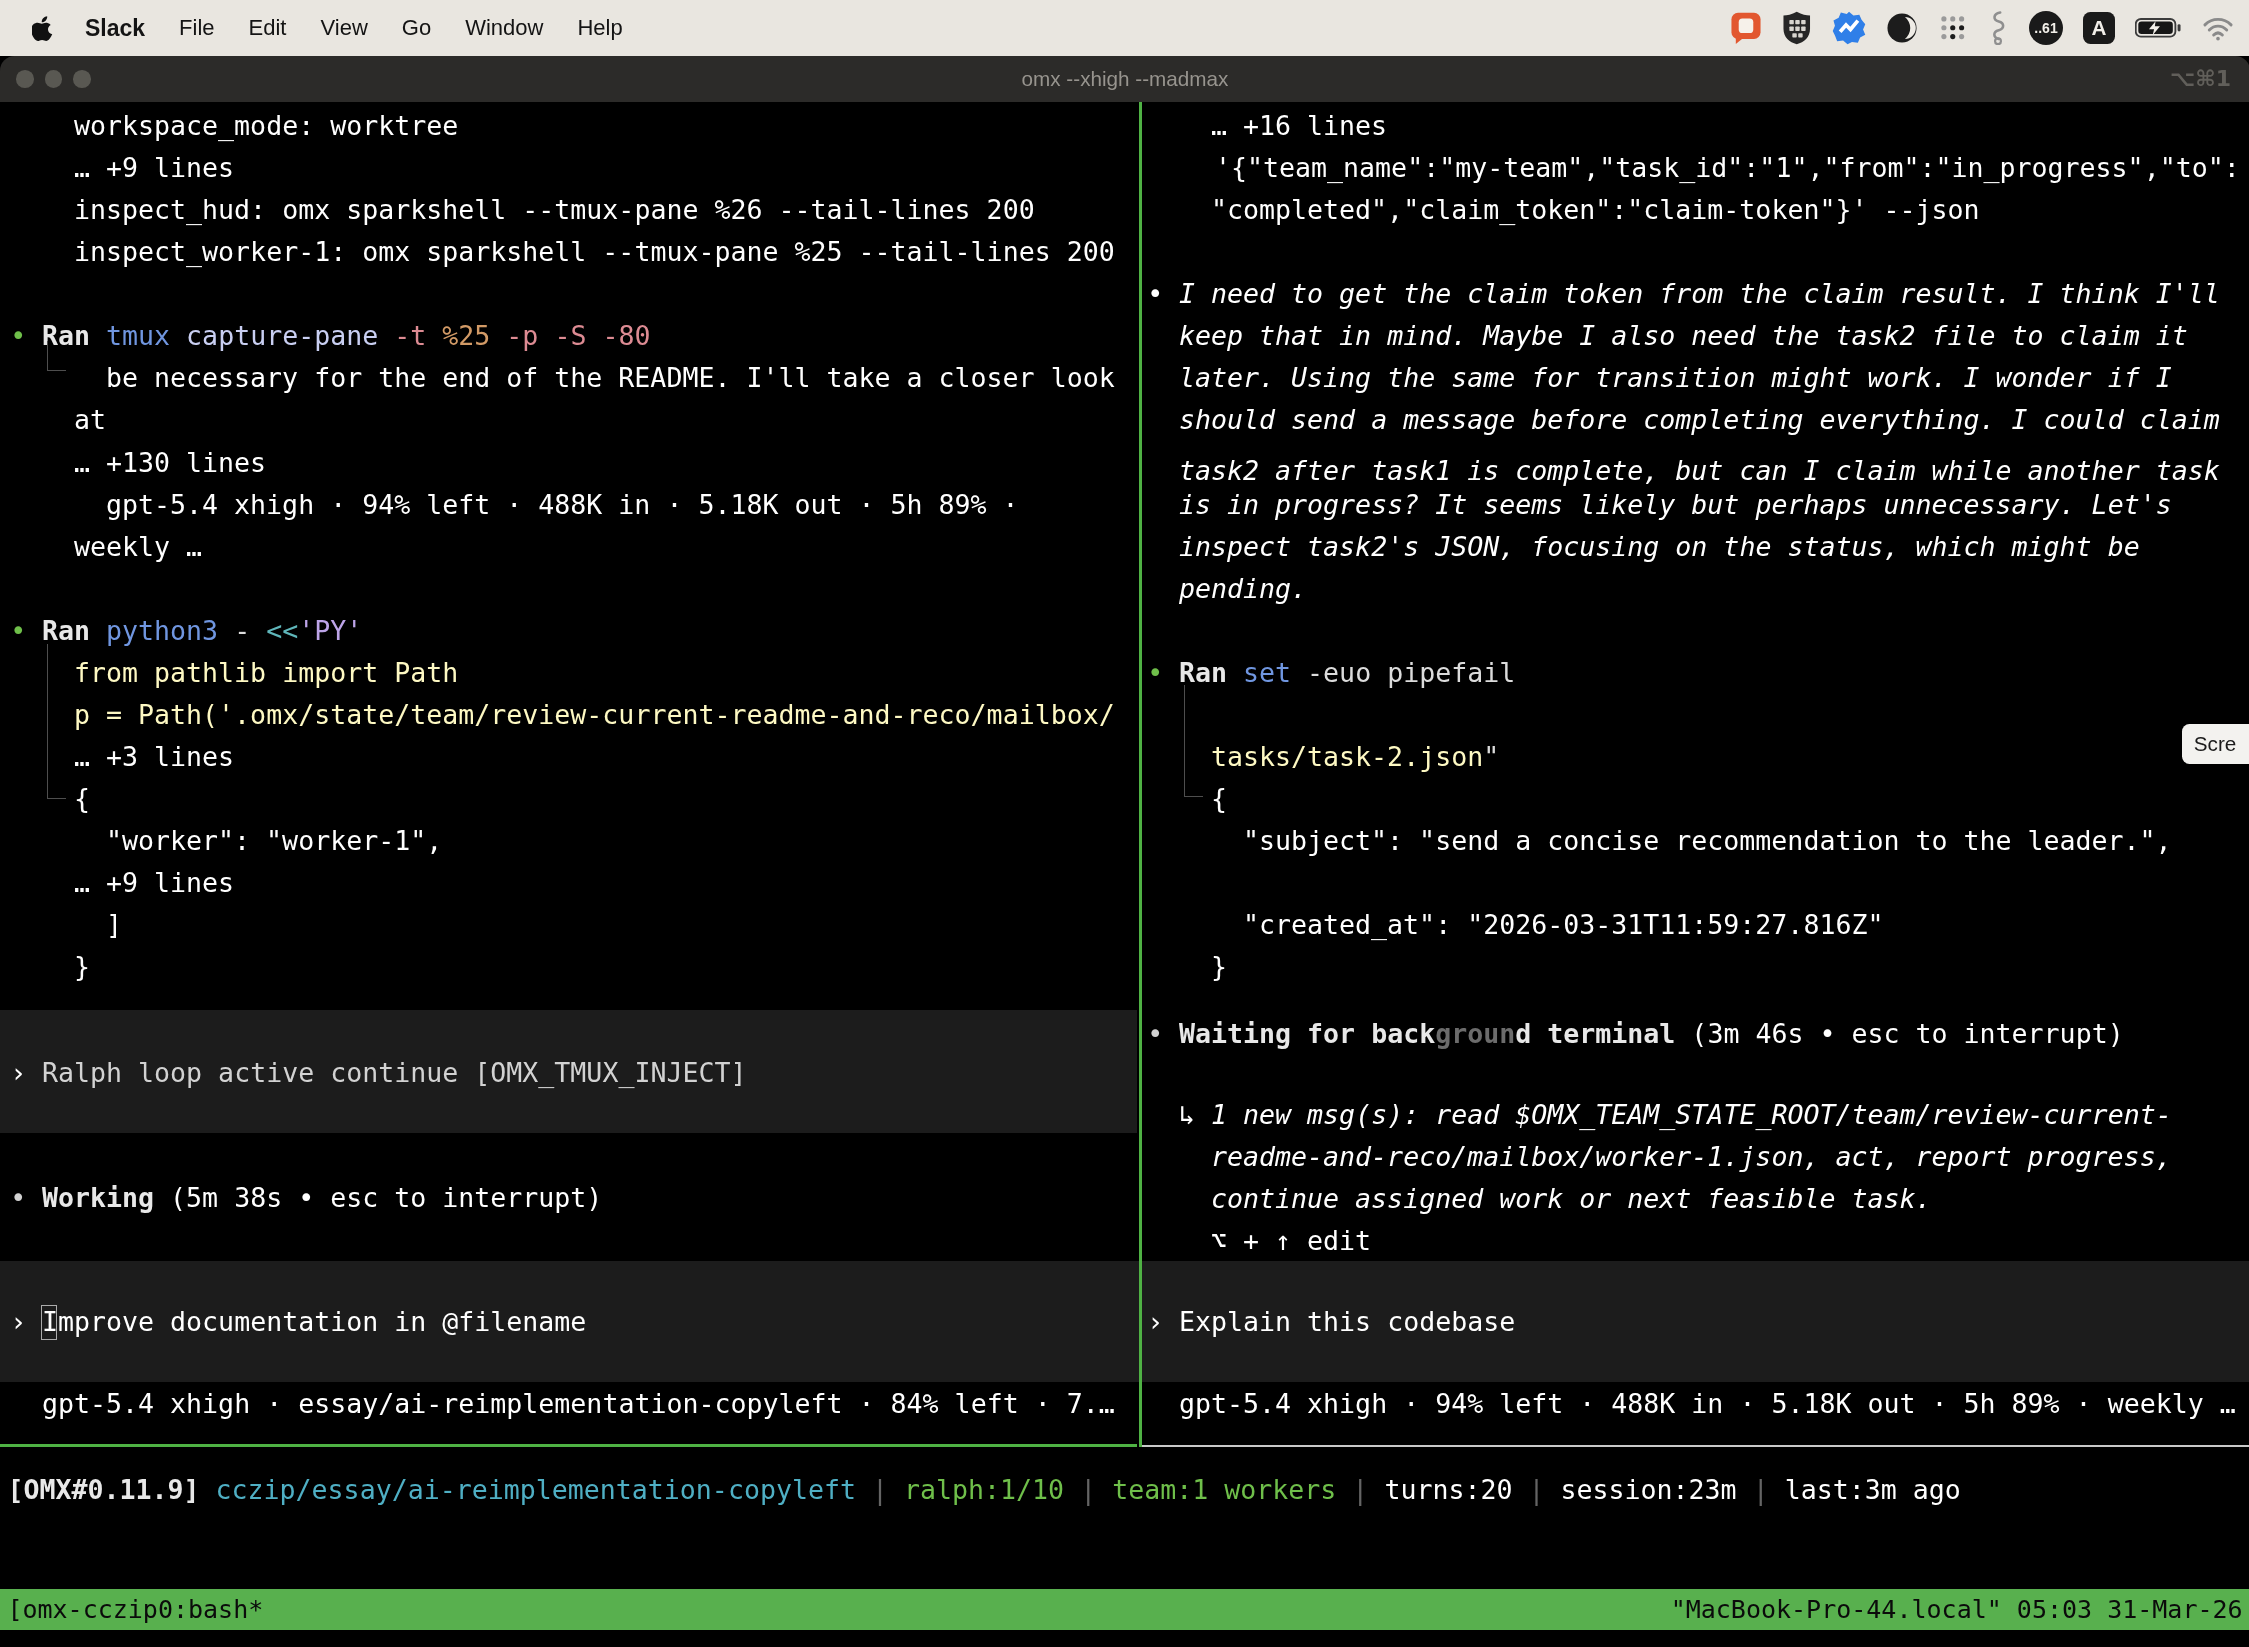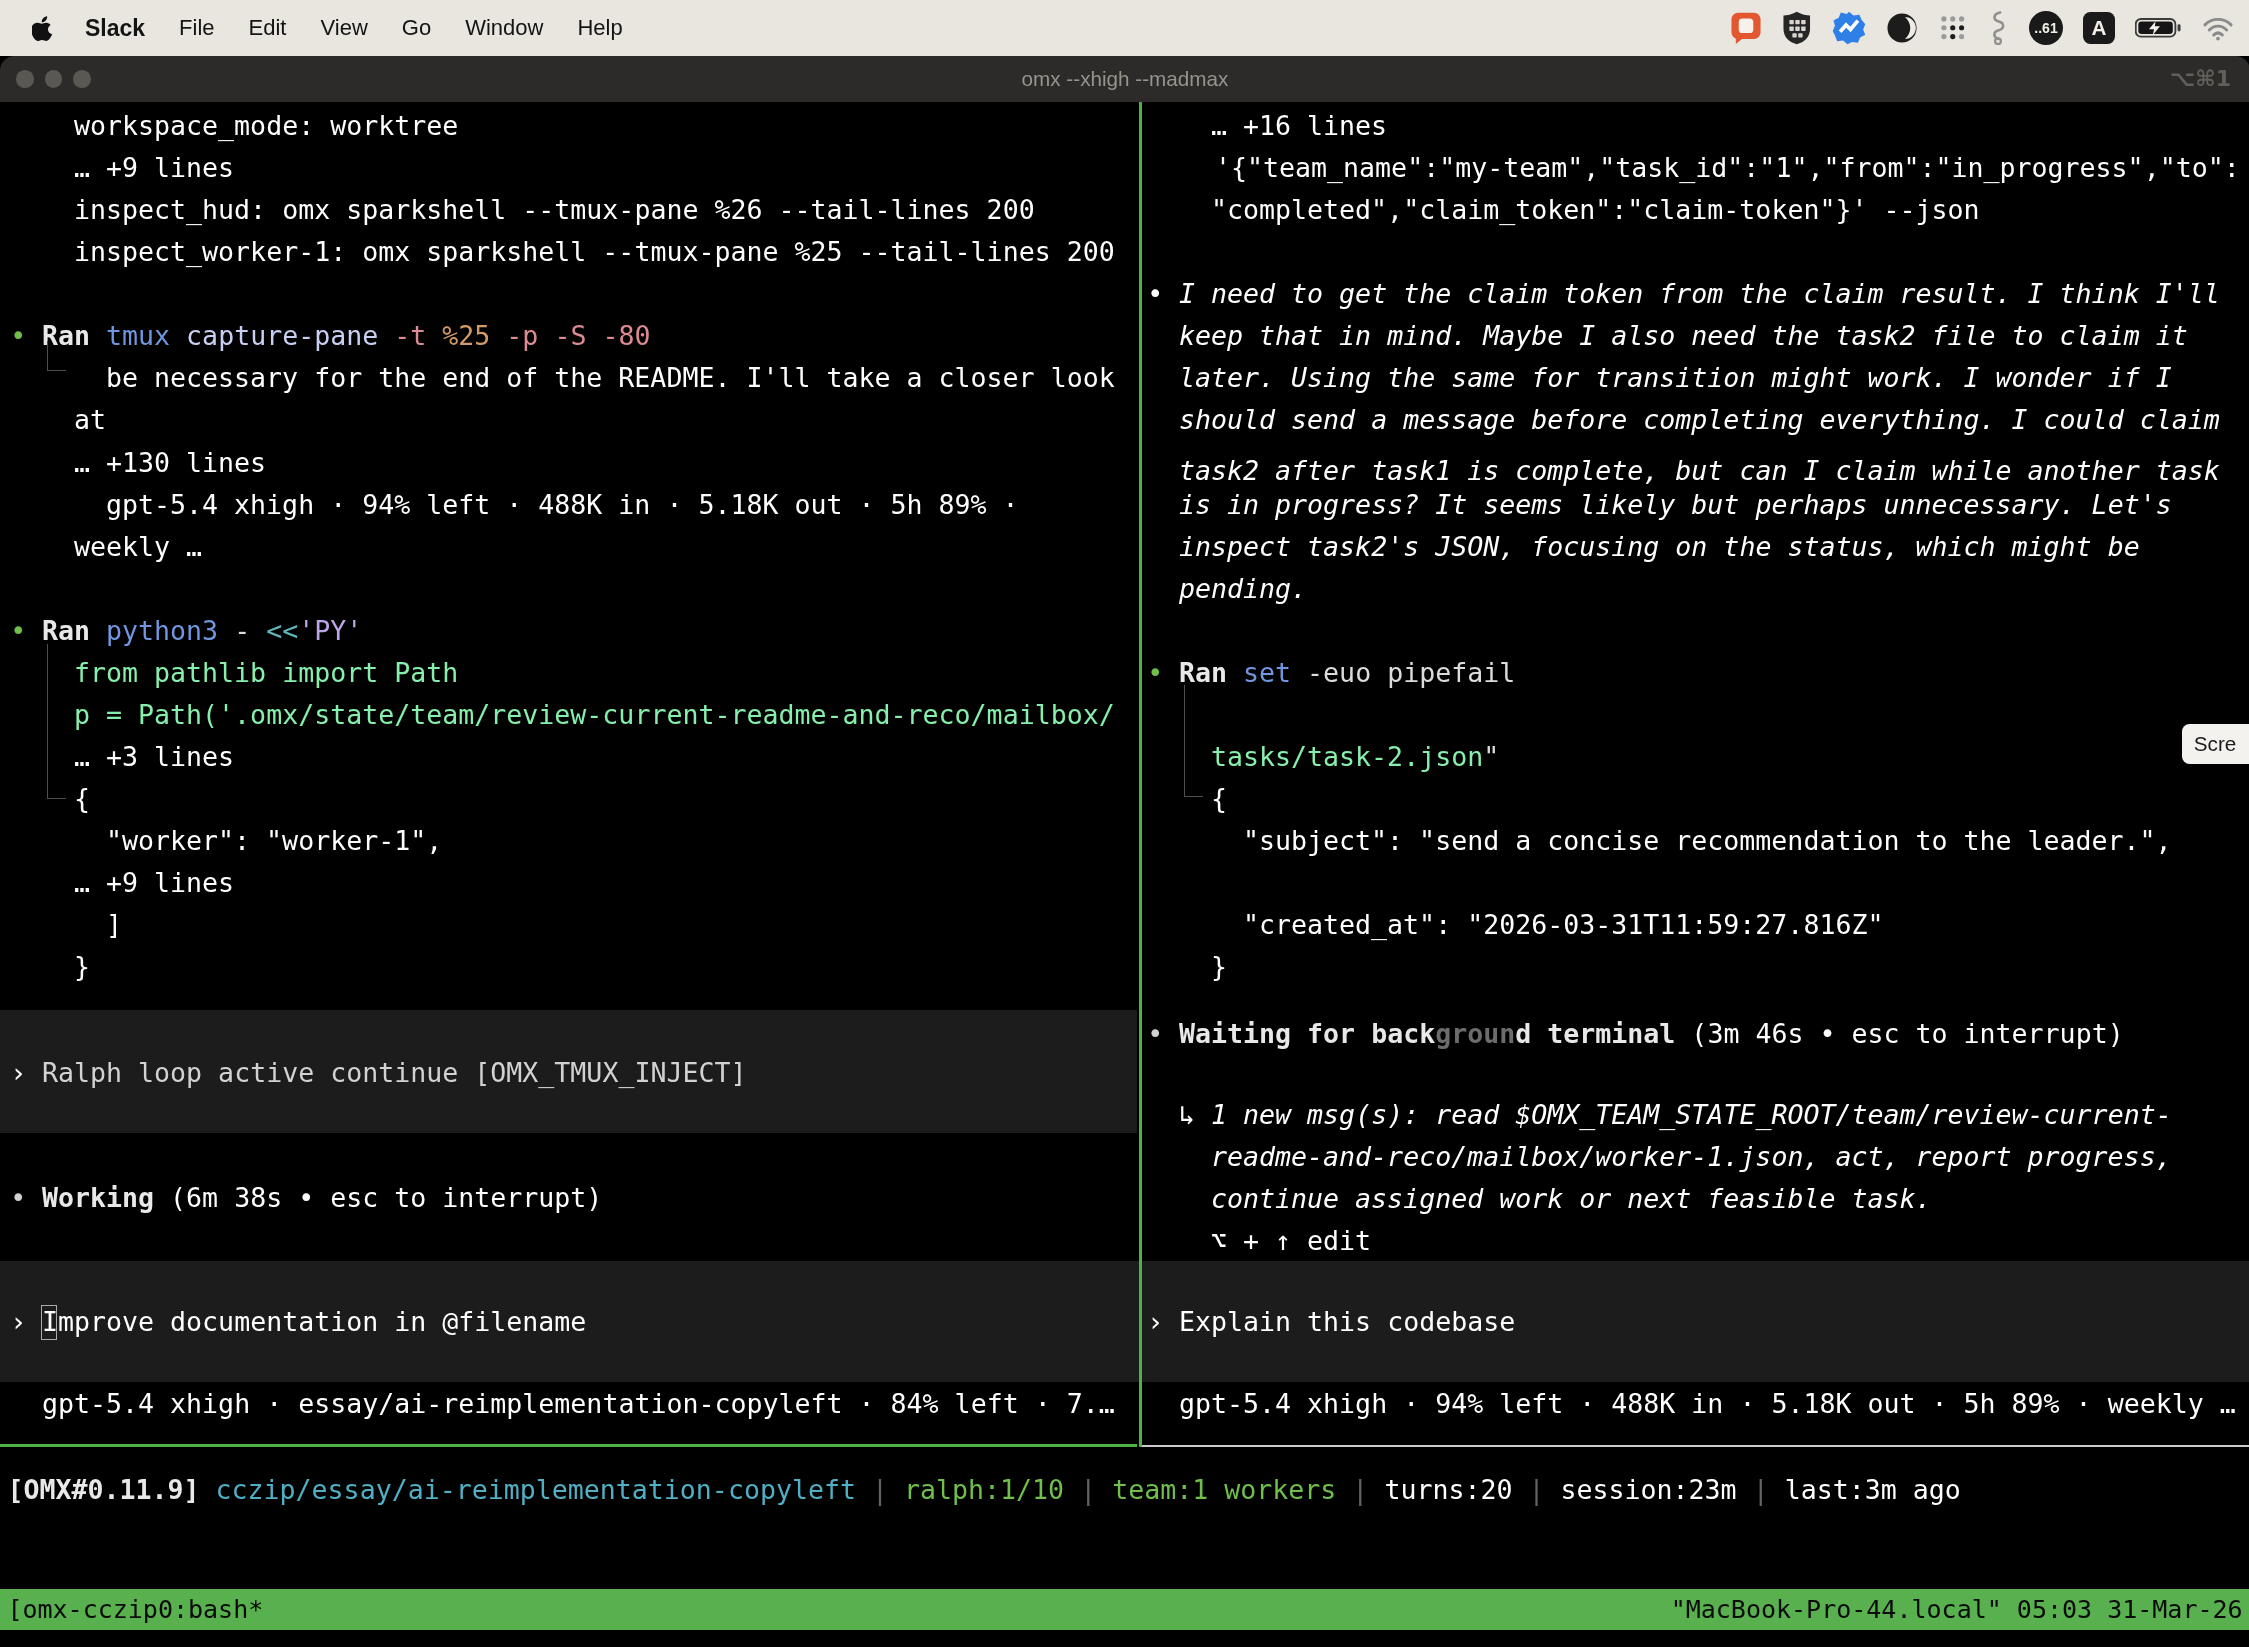--- a/index.html
+++ b/index.html
@@ -51,21 +51,21 @@
   .tooltip{position:absolute;left:2182px;top:622px;width:96px;height:40px;background:#f3f2ef;
     border-radius:7.4px;color:#1b1b1b;font-family:"Liberation Sans",sans-serif;font-size:20.7px;
     line-height:40px;padding-left:11.8px;box-shadow:0 2.2px 7.4px rgba(0,0,0,.45)}
 
   
   .c-g{color:#ffffff}.it{font-style:italic}
   .c-w{color:#dcdcdc}.c-w2{color:#d2d2d2}
   .c-wb{color:#e8e8e8;font-weight:700}
   .c-dimb{color:#6c6c6c;font-weight:700}
   .c-blue{color:#7096e0}.c-lav{color:#c9cff2}.c-pink{color:#dd8b93}.c-orange{color:#d29a66}
-  .c-teal{color:#5fb6ba}.c-purple{color:#bda4e8}.c-green{color:#86efac}
+  .c-teal{color:#5fb6ba}.c-purple{color:#bda4e8}.c-green{color:#fef9c3}
   .c-lime{color:#6fbf4a}.c-cyan{color:#4fafc4}.c-sep{color:#646464}
 </style>
 </head>
 <body>
 
 <div class="menubar">
   <span class="apple">
     <svg width="22" height="26.6" viewBox="0 0 30 36">
       <path d="M20.7 1.6c.3 2.1-.6 4.2-1.9 5.7-1.4 1.6-3.6 2.8-5.5 2.6-.3-2 .7-4.1 1.9-5.5 1.4-1.6 3.8-2.7 5.5-2.8z" fill="#111"></path>
       <path d="M27.6 26.1c-.8 1.8-1.2 2.6-2.2 4.2-1.4 2.2-3.4 4.9-5.9 4.9-2.2 0-2.8-1.4-5.8-1.4-3 0-3.6 1.4-5.8 1.5-2.5 0-4.4-2.4-5.8-4.6-3.9-6-4.3-13.2-1.1-17.2 2.2-2.7 5.1-3.1 6.7-3.1 2.3 0 3.8 1.4 5.7 1.4 1.9 0 3-1.4 5.7-1.4 1.4 0 4.3.4 6.4 3.2-5.6 3.1-4.7 11.1 2.1 12.5z" fill="#111"></path>
@@ -182,21 +182,21 @@
       <div class="tline" style="top: 508px;"><span class="chunk" style="left: 10.3px;"><span class="c-lime">•</span></span><span class="chunk" style="left: 42px;"><span class="c-wb">Ran </span><span class="c-blue">python3 </span><span class="c-w">- </span><span class="c-teal">&lt;&lt;</span><span class="c-purple">'PY'</span></span></div>
       <div class="tline" style="top: 550px;"><span class="chunk" style="left: 74px;"><span class="c-green">from pathlib import Path</span></span></div>
       <div class="tline" style="top: 592px;"><span class="chunk" style="left: 74px;"><span class="c-green">p = Path('.omx/state/team/review-current-readme-and-reco/mailbox/</span></span></div>
       <div class="tline" style="top: 634px;"><span class="chunk" style="left: 74px;"><span class="c-g">… +3 lines</span></span></div>
       <div class="tline" style="top: 676px;"><span class="chunk" style="left: 74px;"><span class="c-g">{</span></span></div>
       <div class="tline" style="top: 718px;"><span class="chunk" style="left: 106px;"><span class="c-g">"worker": "worker-1",</span></span></div>
       <div class="tline" style="top: 760px;"><span class="chunk" style="left: 74px;"><span class="c-g">… +9 lines</span></span></div>
       <div class="tline" style="top: 802px;"><span class="chunk" style="left: 106px;"><span class="c-g">]</span></span></div>
       <div class="tline" style="top: 844px;"><span class="chunk" style="left: 74px;"><span class="c-g">}</span></span></div>
       <div class="tline" style="top: 950px;"><span class="chunk" style="left: 10.3px;"><span class="c-g">›</span></span><span class="chunk" style="left: 42px;"><span class="c-w2">Ralph loop active continue [OMX_TMUX_INJECT]</span></span></div>
-      <div class="tline" style="top: 1075px;"><span class="chunk" style="left: 10.3px;"><span class="c-w2">•</span></span><span class="chunk" style="left: 42px;"><span class="c-wb">Working </span><span class="c-g">(6m 38s • esc to interrupt)</span></span></div>
+      <div class="tline" style="top: 1075px;"><span class="chunk" style="left: 10.3px;"><span class="c-w2">•</span></span><span class="chunk" style="left: 42px;"><span class="c-wb">Working </span><span class="c-g">(5m 38s • esc to interrupt)</span></span></div>
       <div class="tline" style="top: 1199px;"><span class="chunk" style="left: 10.3px;"><span class="c-g">›</span></span><span class="chunk" style="left: 42px;"><span class="c-g">Improve documentation in @filename</span></span></div>
       <div class="tline" style="top: 1281px;"><span class="chunk" style="left: 42px;"><span class="c-g">gpt-5.4 xhigh · essay/ai-reimplementation-copyleft · 84% left · 7.…</span></span></div>
     </div>
   <div class="pane" style="left:1137px;width:1113px">
       <div class="tline" style="top: 3px;"><span class="chunk" style="left: 74px;"><span class="c-g">… +16 lines</span></span></div>
       <div class="tline" style="top: 45px;"><span class="chunk" style="left: 78px;"><span class="c-g">'{"team_name":"my-team","task_id":"1","from":"in_progress","to":</span></span></div>
       <div class="tline" style="top: 87px;"><span class="chunk" style="left: 74px;"><span class="c-g">"completed","claim_token":"claim-token"}' --json</span></span></div>
       <div class="tline" style="top: 171px;"><span class="chunk" style="left: 10.3px;"><span class="c-g">•</span></span><span class="chunk" style="left: 42px;"><span class="c-g it">I need to get the claim token from the claim result. I think I'll</span></span></div>
       <div class="tline" style="top: 213px;"><span class="chunk" style="left: 42px;"><span class="c-g it">keep that in mind. Maybe I also need the task2 file to claim it</span></span></div>
       <div class="tline" style="top: 255px;"><span class="chunk" style="left: 42px;"><span class="c-g it">later. Using the same for transition might work. I wonder if I</span></span></div>

